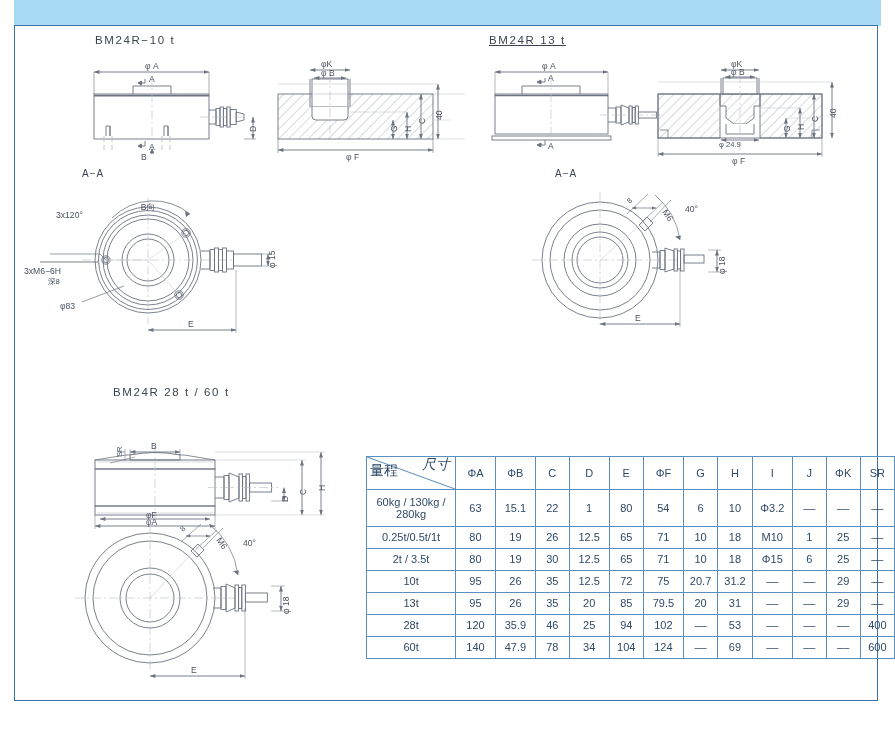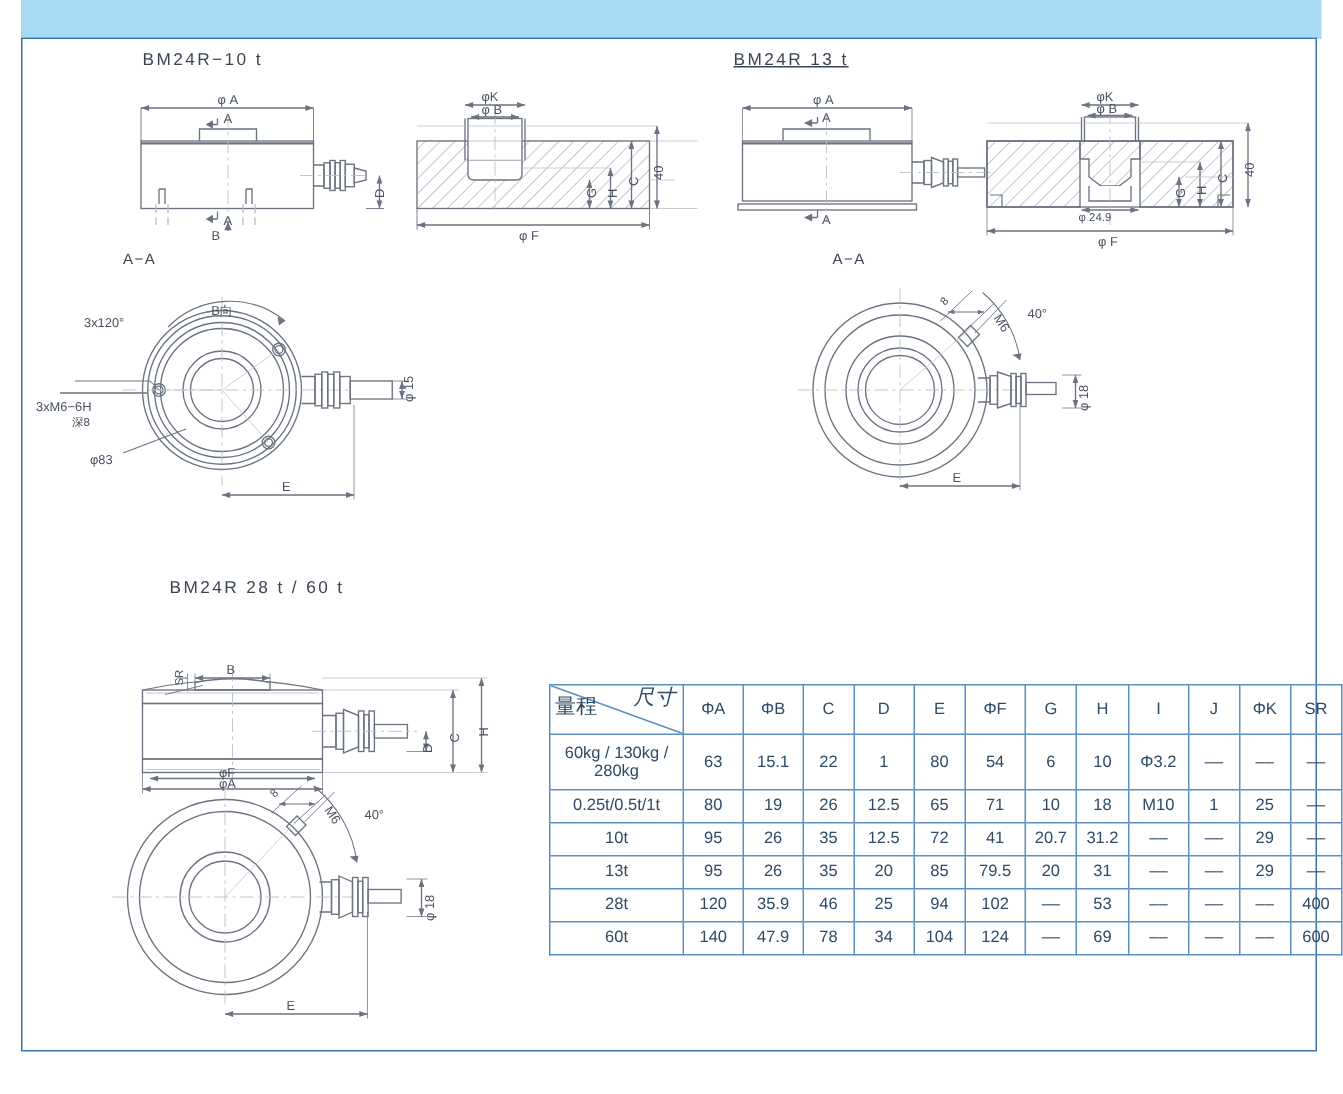--- a/index.html
+++ b/index.html
@@ -536,27 +536,42 @@
           <td class="col-n">65</td>
           <td class="col-w">71</td>
           <td class="col-n">10</td>
           <td class="col-n">18</td>
           <td class="col-w">M10</td>
           <td class="col-n">1</td>
           <td class="col-n">25</td>
           <td class="col-n">––</td>
         </tr>
         <tr>
+          <td class="col-range">2t / 3.5t</td>
+          <td class="col-w">80</td>
+          <td class="col-w">19</td>
+          <td class="col-n">30</td>
+          <td class="col-w">12.5</td>
+          <td class="col-n">65</td>
+          <td class="col-w">71</td>
+          <td class="col-n">10</td>
+          <td class="col-n">18</td>
+          <td class="col-w">Φ15</td>
+          <td class="col-n">6</td>
+          <td class="col-n">25</td>
+          <td class="col-n">––</td>
+        </tr>
+        <tr>
           <td class="col-range">10t</td>
           <td class="col-w">95</td>
           <td class="col-w">26</td>
           <td class="col-n">35</td>
           <td class="col-w">12.5</td>
           <td class="col-n">72</td>
-          <td class="col-w">41</td>
+          <td class="col-w">75</td>
           <td class="col-n">20.7</td>
           <td class="col-n">31.2</td>
           <td class="col-w">––</td>
           <td class="col-n">––</td>
           <td class="col-n">29</td>
           <td class="col-n">––</td>
         </tr>
         <tr>
           <td class="col-range">13t</td>
           <td class="col-w">95</td>

